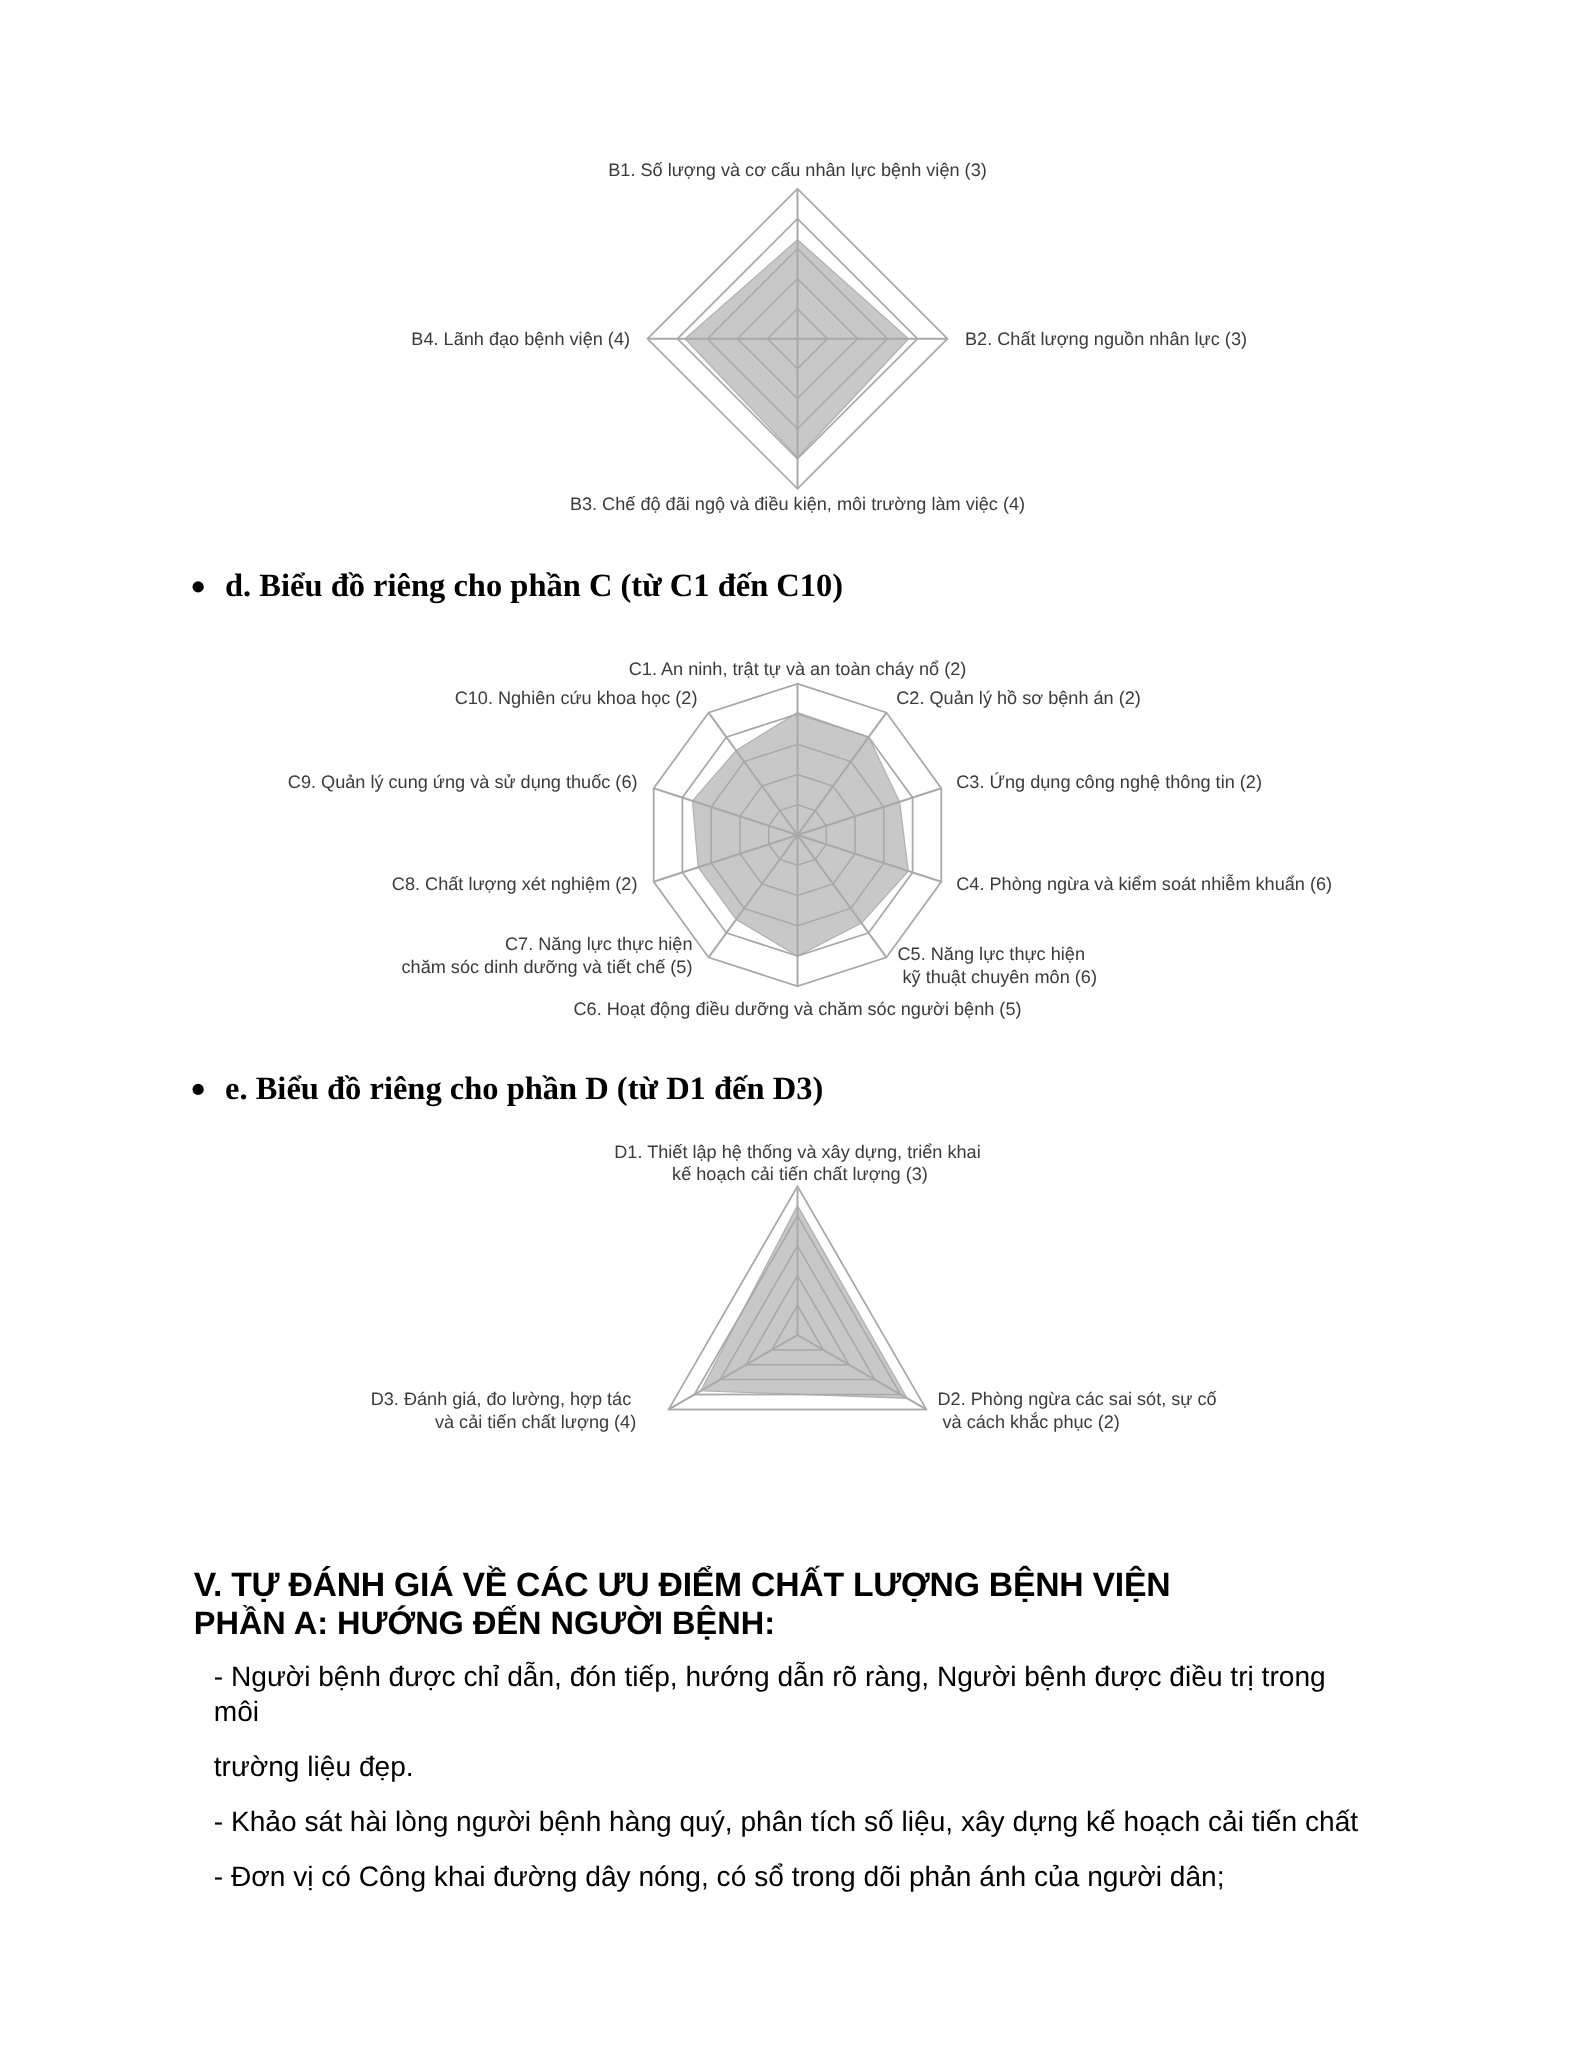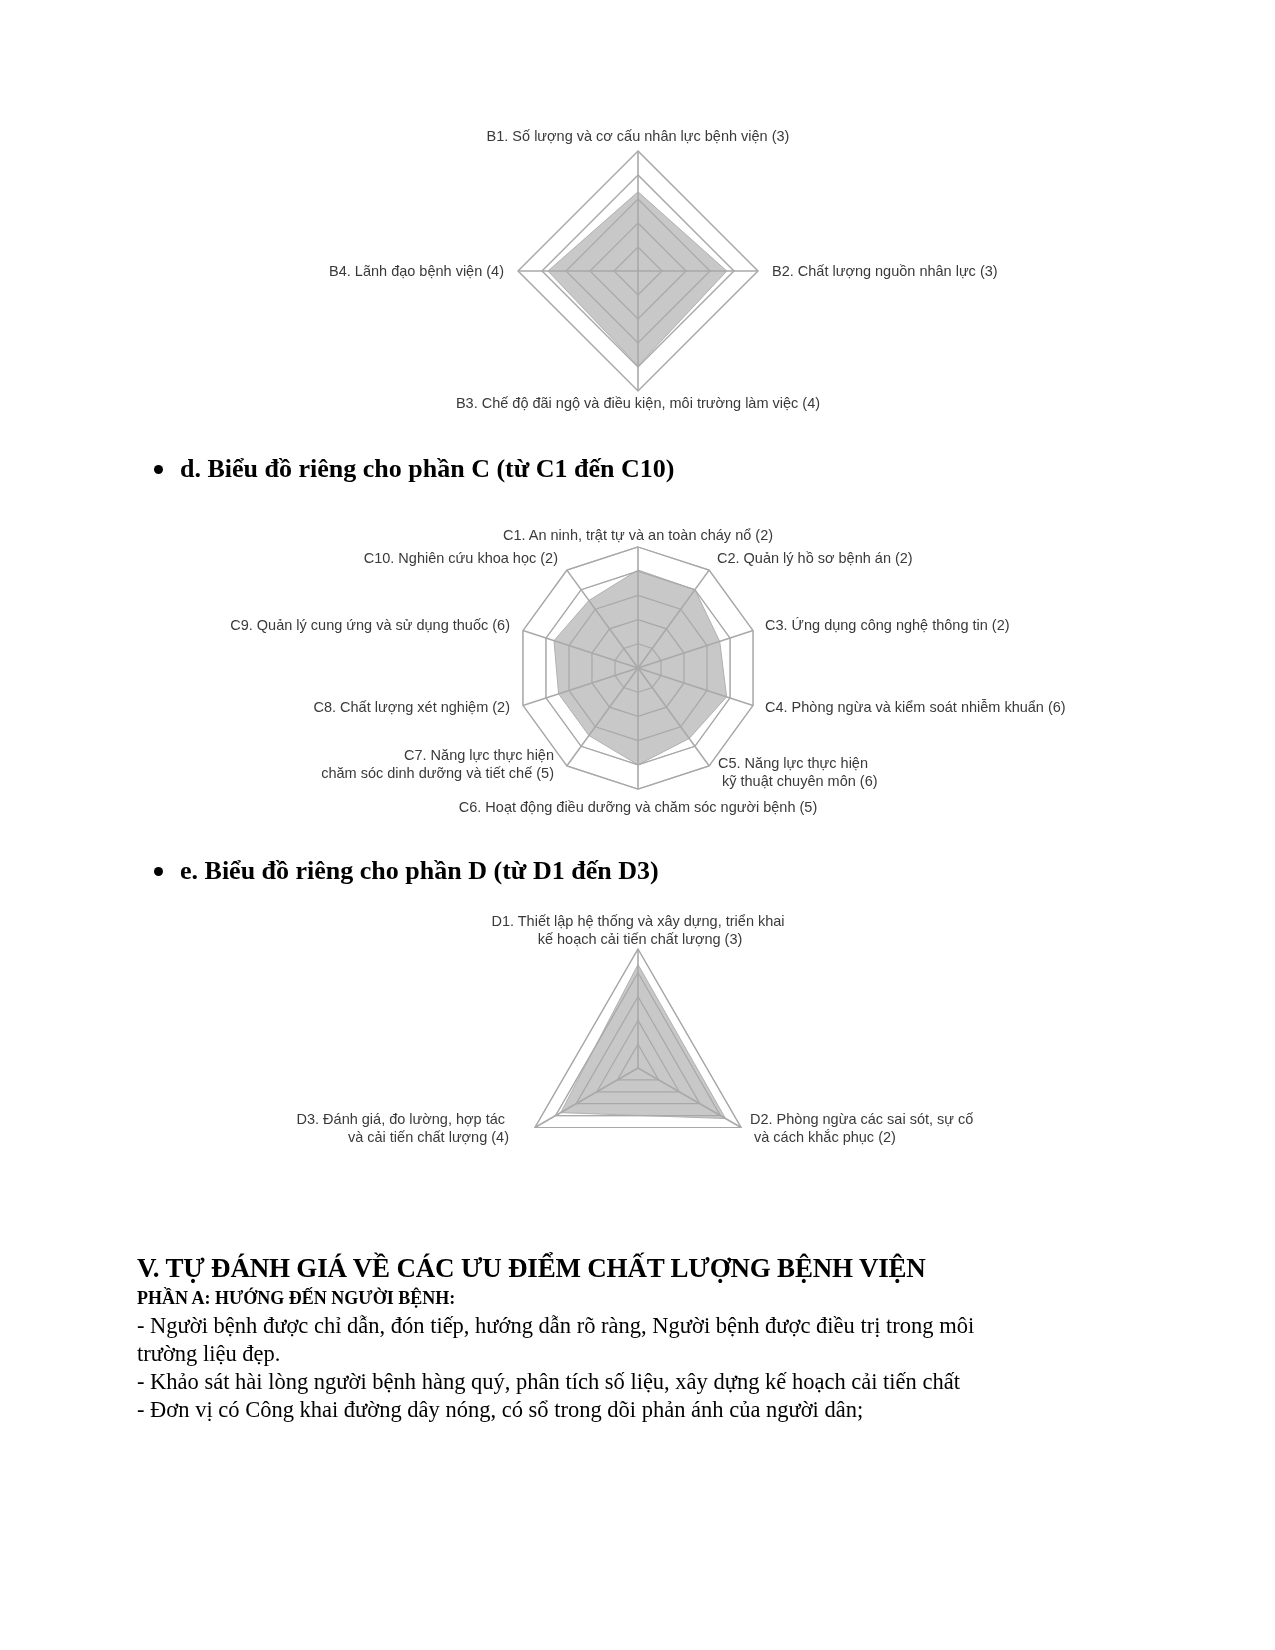--- a/index.html
+++ b/index.html
@@ -6,24 +6,24 @@
   body { width: 1275px; height: 1650px; position: relative; overflow: hidden; font-family: "Liberation Serif", serif; color: #000; }
   .chart-svg { position: absolute; left: 0; width: 1275px; }
   .chart-svg text { font-family: "Liberation Sans", sans-serif; font-size: 14.5px; fill: #3a3a3a; }
   .ring { fill: none; stroke: #c4c4c4; stroke-width: 1.2; }
   .ring.outer { stroke: #bdbdbd; }
   .spoke { stroke: #a9a9a9; stroke-width: 1.6; }
   .data-area { fill: #c8c8c8; fill-opacity: 1; stroke: #b0b0b0; stroke-width: 1; }
   .inner-ring { fill: none; stroke: #a8a8a8; stroke-width: 1.2; }
   .bullet-heading { position: absolute; left: 152px; font-family: "Liberation Serif", serif; font-weight: bold; font-size: 26px; white-space: nowrap; display: flex; align-items: center; }
   .bullet-dot { display: inline-block; width: 9px; height: 9px; border-radius: 50%; background: #000; margin-right: 17px; margin-left: 2px; }
-  .section { position: absolute; left: 137px; width: 960px; font-family: Liberation Serif, serif; }
+  .section { position: absolute; left: 155px; width: 960px; font-family: Liberation Sans, sans-serif; }
   .section h2 { margin: 0; font-size: 27px; font-weight: bold; line-height: 32px; letter-spacing: -0.2px; }
-  .section h3 { margin: 0; font-size: 18px; font-weight: bold; line-height: 28px; }
-  .section p { margin: 0; font-size: 22.5px; line-height: 28px; }
+  .section h3 { margin: 0; font-size: 26px; font-weight: bold; line-height: 28px; }
+  .section p { margin: 16px; font-size: 22.5px; line-height: 28px; }
 </style>
 </head>
 <body>
 
 <svg class="chart-svg" style="top:110px;" height="310" viewBox="0 110 1275 310">
   <g id="grid-b">
       <polygon points="638,151 758,271 638,391 518,271" class="ring outer"></polygon>
       <polygon points="638,175 734,271 638,367 542,271" class="ring"></polygon>
       <polygon points="638,199 710,271 638,343 566,271" class="ring"></polygon>
       <polygon points="638,223 686,271 638,319 590,271" class="ring"></polygon>

